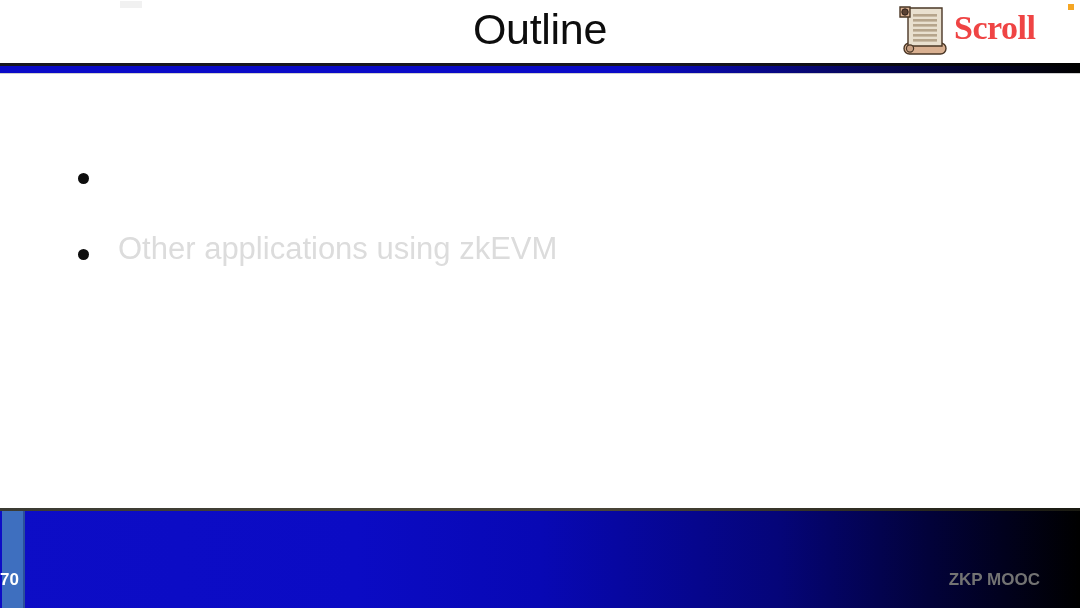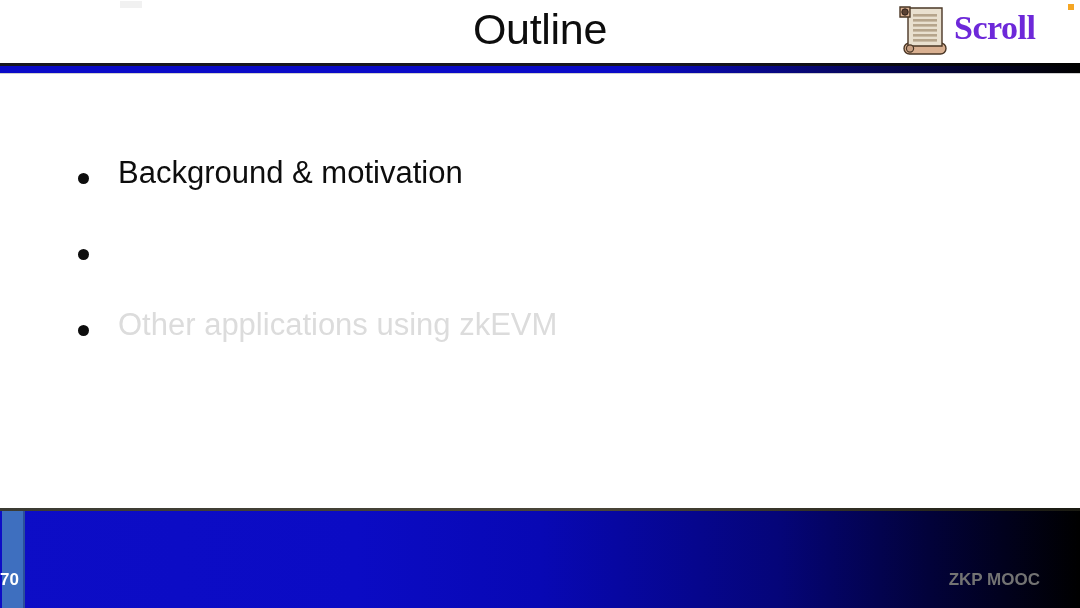--- a/index.html
+++ b/index.html
@@ -70,21 +70,21 @@
     top: 2px;
     width: 58px;
     height: 52px;
   }
   #brand-text {
     position: absolute;
     left: 58px;
     top: 7px;
     font-size: 34px;
     font-weight: 700;
-    color: #6d28d9;
+    color: #ef4444;
     font-family: "Liberation Serif", serif;
     letter-spacing: -0.5px;
   }
 
   
   #header-rule {
     position: absolute;
     left: 0;
     top: 63px;
     width: 1080px;
@@ -262,24 +262,20 @@
   </div>
 
   <div id="header-rule">
     <div class="rule-dark"></div>
     <div class="rule-blue"></div>
     <div class="rule-shadow"></div>
   </div>
 
   <div id="bullet-list">
 
-    <div class="bullet-row">
-      <span class="bullet-dot"></span>
-      <span class="bullet-text">Background &amp; motivation</span>
-    </div>
 
     <div class="bullet-row">
       <span class="bullet-dot"></span>
     </div>
 
 
     <div class="bullet-row">
       <span class="bullet-dot"></span>
       <span class="bullet-text dim">Other applications using zkEVM</span>
     </div>

